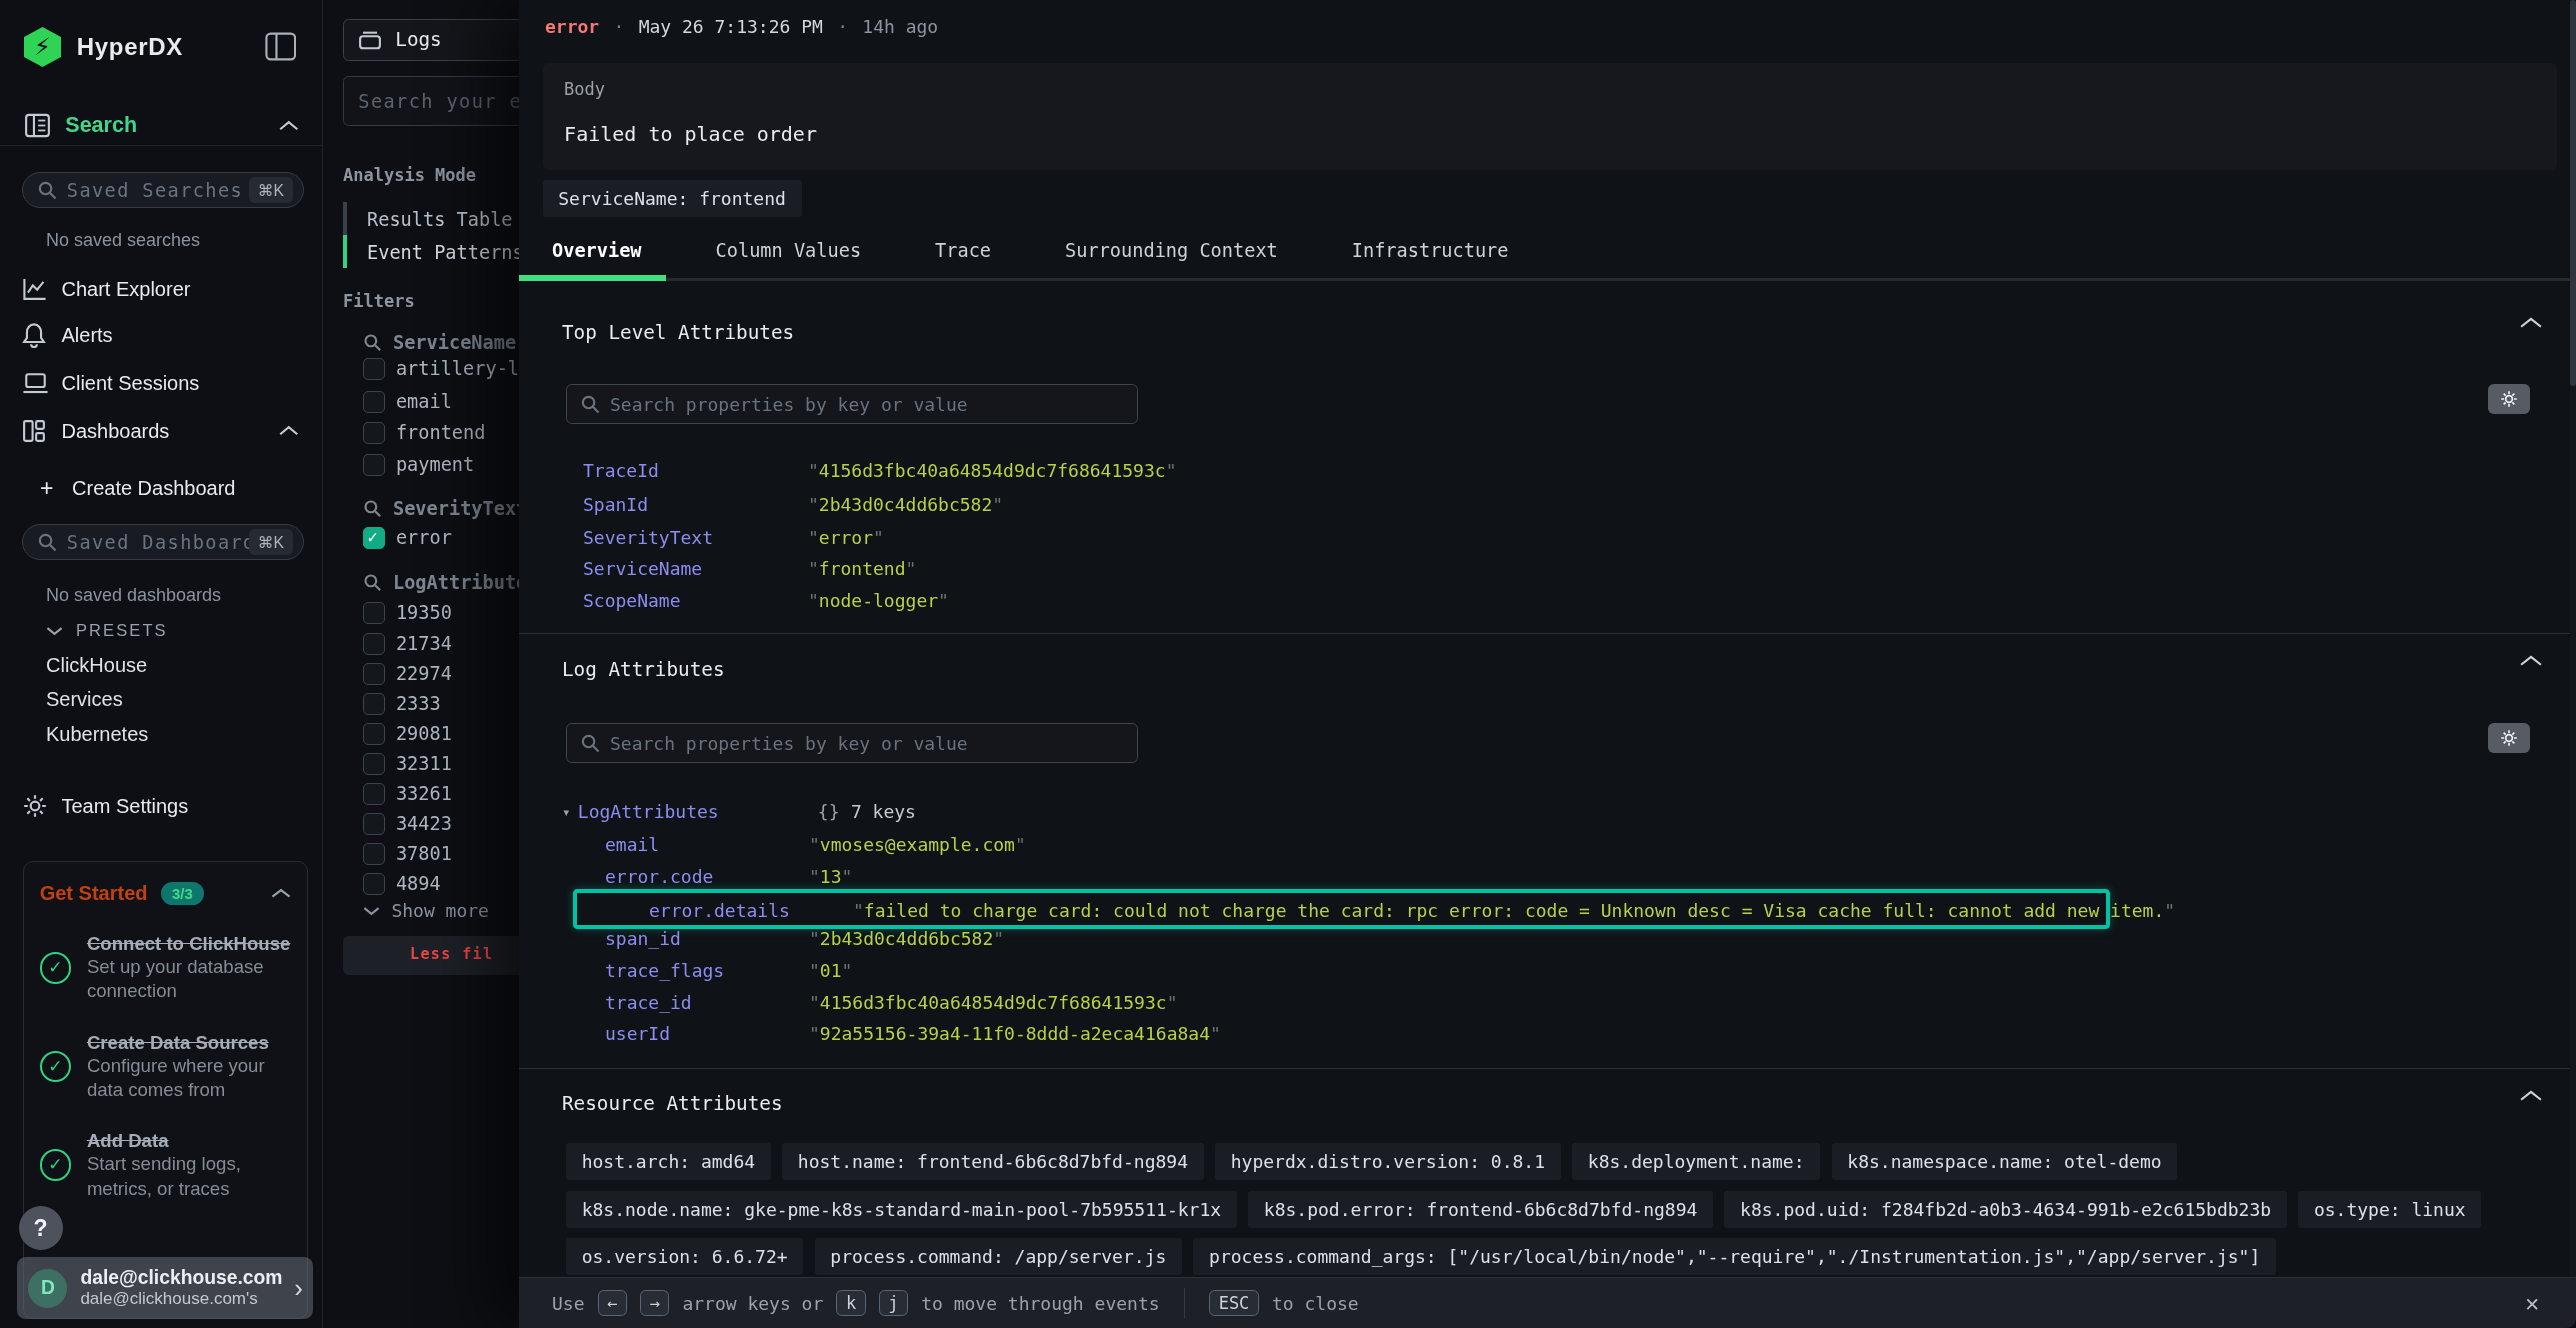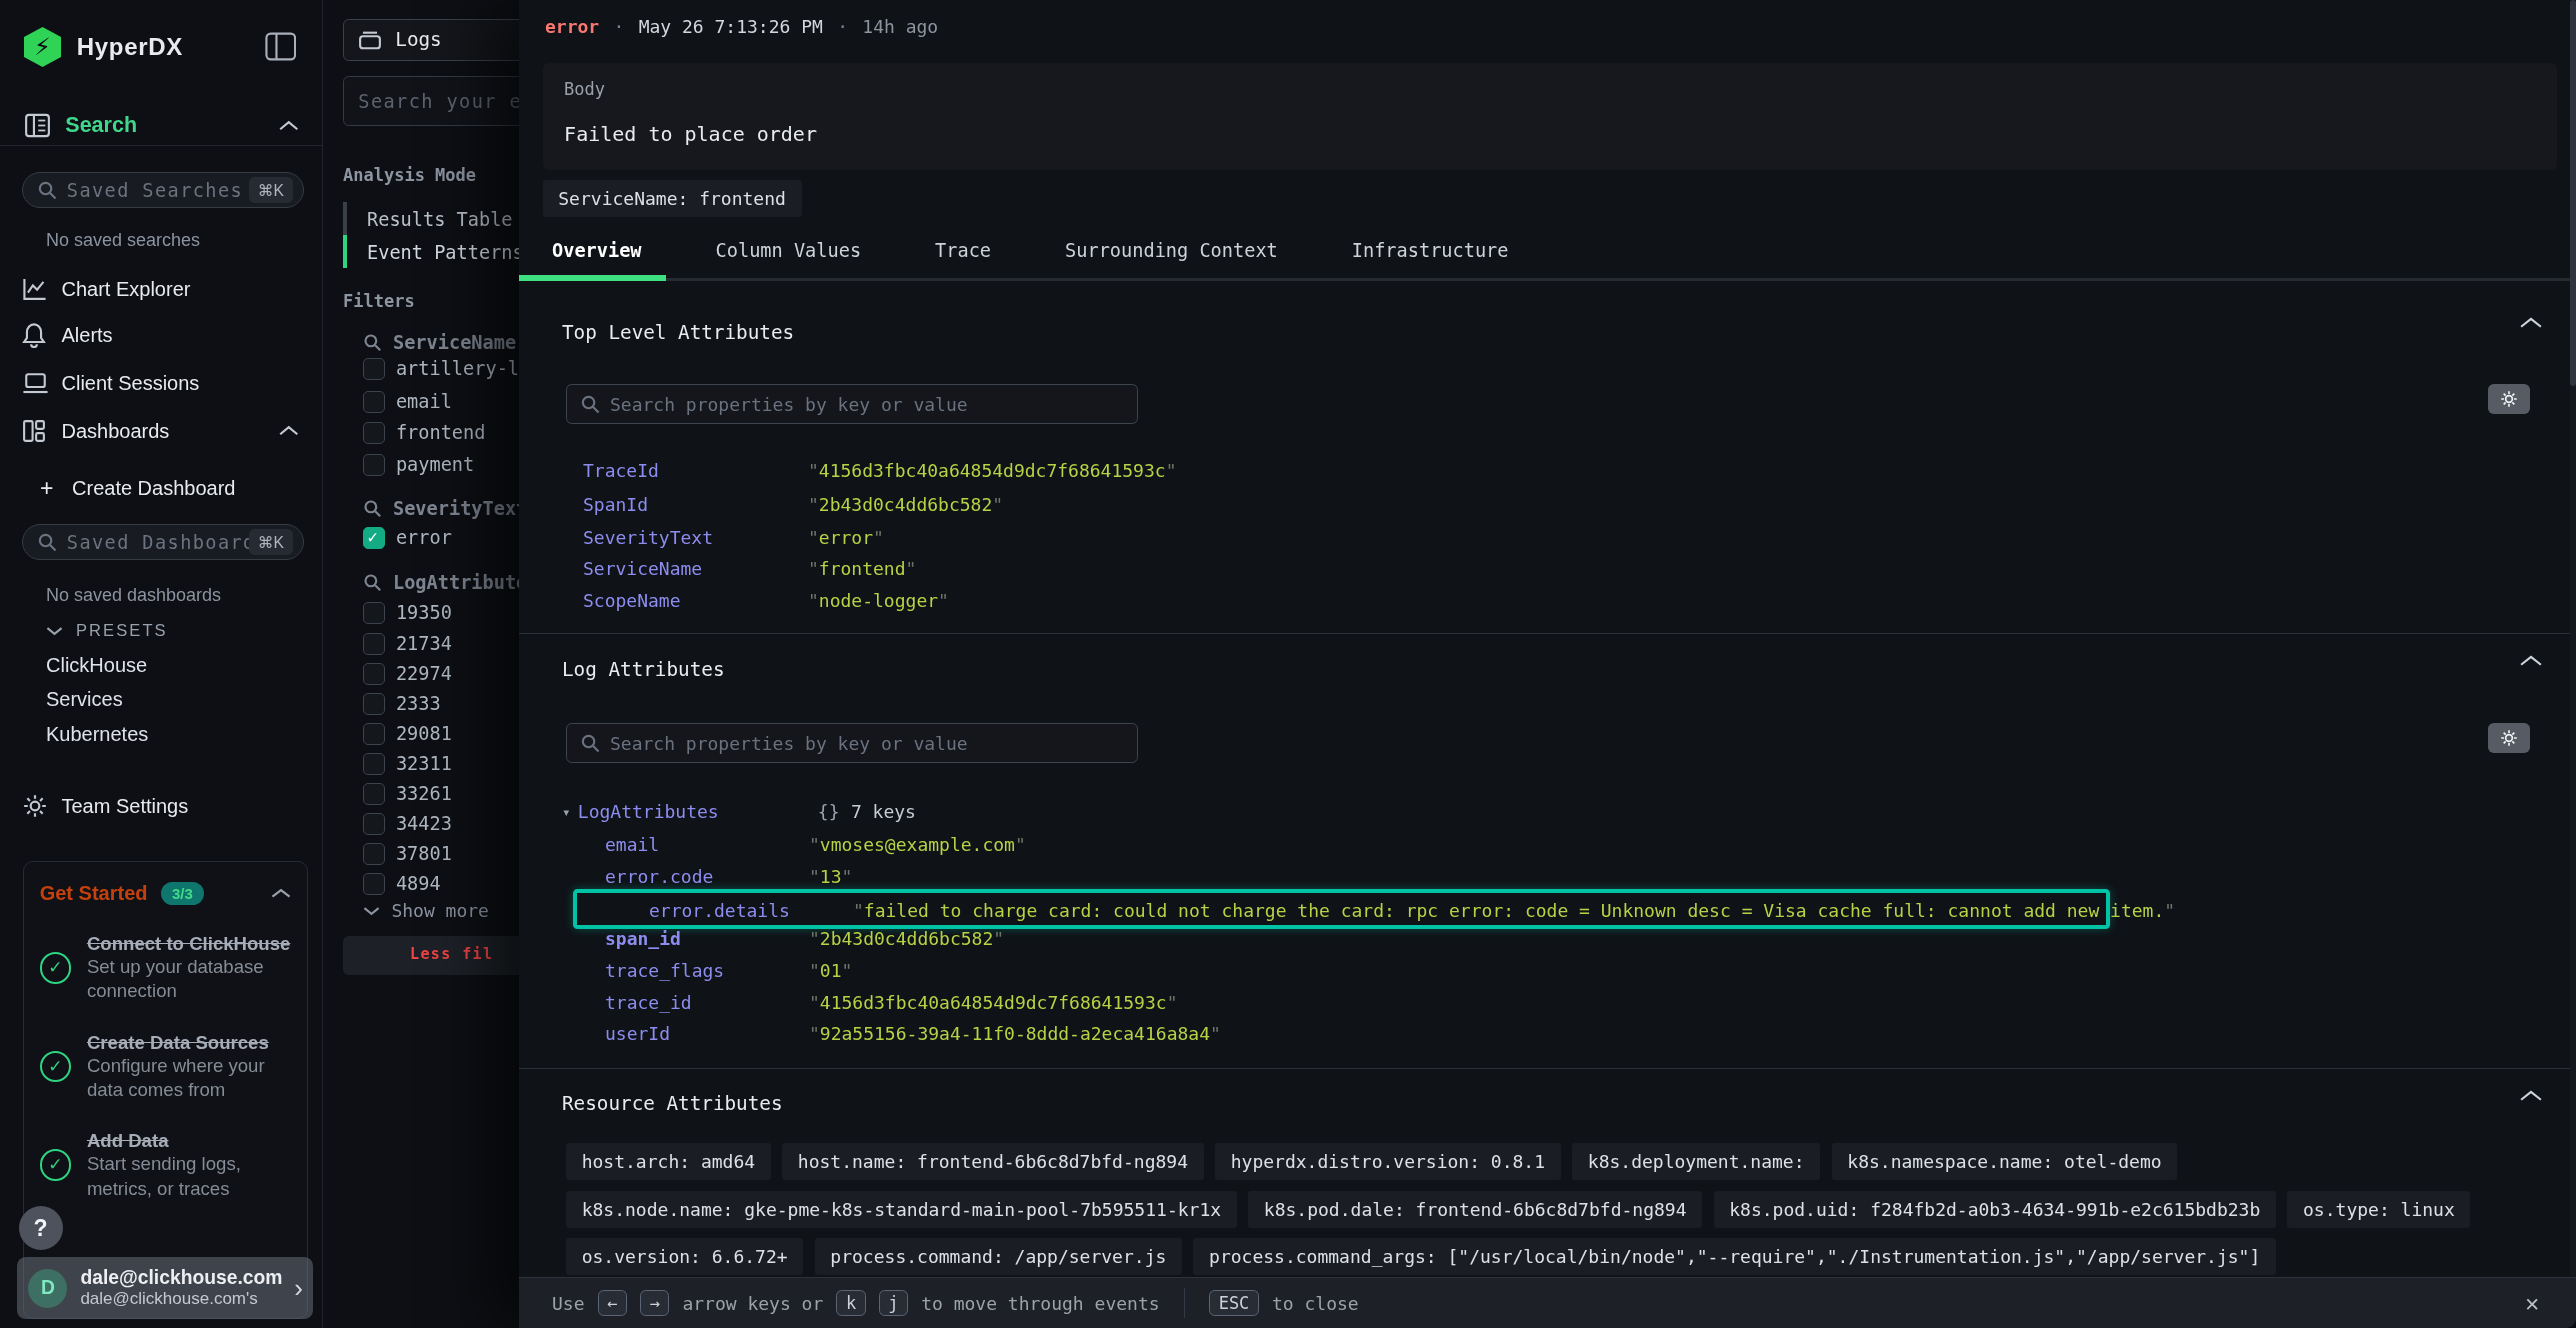--- a/index.html
+++ b/index.html
@@ -480,21 +480,21 @@
   </div>
   <div class="attr-row" style="left:86px; top:900px;margin-left:44px;">
     <span class="akey" style="width:204px;">error.details</span>
     <span class="aval">failed to charge card: could not charge the card: rpc error: code = Unknown desc = Visa cache full: cannot add new item.</span>
   </div>
 
   <div class="abs" style="left:54px; top:889px; width:1537px; height:40px; border:4.3px solid #00c3a5; border-radius:4.3px;
        pointer-events:none; box-shadow:0 0 10px rgba(0,195,165,.35);"></div>
 
   <div class="attr-row" style="left:86px; top:928px;">
-    <span class="akey" style="width:204px;font-weight:bold;">span_id</span>
+    <span class="akey" style="width:204px;">span_id</span>
     <span class="aval">2b43d0c4dd6bc582</span>
   </div>
   <div class="attr-row" style="left:86px; top:960px;">
     <span class="akey" style="width:204px;">trace_flags</span>
     <span class="aval">01</span>
   </div>
   <div class="attr-row" style="left:86px; top:992px;">
     <span class="akey" style="width:204px;">trace_id</span>
     <span class="aval">4156d3fbc40a64854d9dc7f68641593c</span>
   </div>
@@ -514,21 +514,21 @@
 
   <div class="chips" style="top:1143px;">
     <span class="chip">host.arch: amd64</span>
     <span class="chip">host.name: frontend-6b6c8d7bfd-ng894</span>
     <span class="chip">hyperdx.distro.version: 0.8.1</span>
     <span class="chip">k8s.deployment.name:</span>
     <span class="chip">k8s.namespace.name: otel-demo</span>
   </div>
   <div class="chips" style="top:1191px;">
     <span class="chip">k8s.node.name: gke-pme-k8s-standard-main-pool-7b595511-kr1x</span>
-    <span class="chip">k8s.pod.dale: frontend-6b6c8d7bfd-ng894</span>
+    <span class="chip">k8s.pod.error: frontend-6b6c8d7bfd-ng894</span>
     <span class="chip">k8s.pod.uid: f284fb2d-a0b3-4634-991b-e2c615bdb23b</span>
     <span class="chip">os.type: linux</span>
   </div>
   <div class="chips" style="top:1238px;">
     <span class="chip">os.version: 6.6.72+</span>
     <span class="chip">process.command: /app/server.js</span>
     <span class="chip">process.command_args: ["/usr/local/bin/node","--require","./Instrumentation.js","/app/server.js"]</span>
   </div>
 
   <div class="abs row mono" style="left:0; top:1277px; width:2057px; height:51px; background:#1d2127; border-top:0.7px solid #2e333b;

